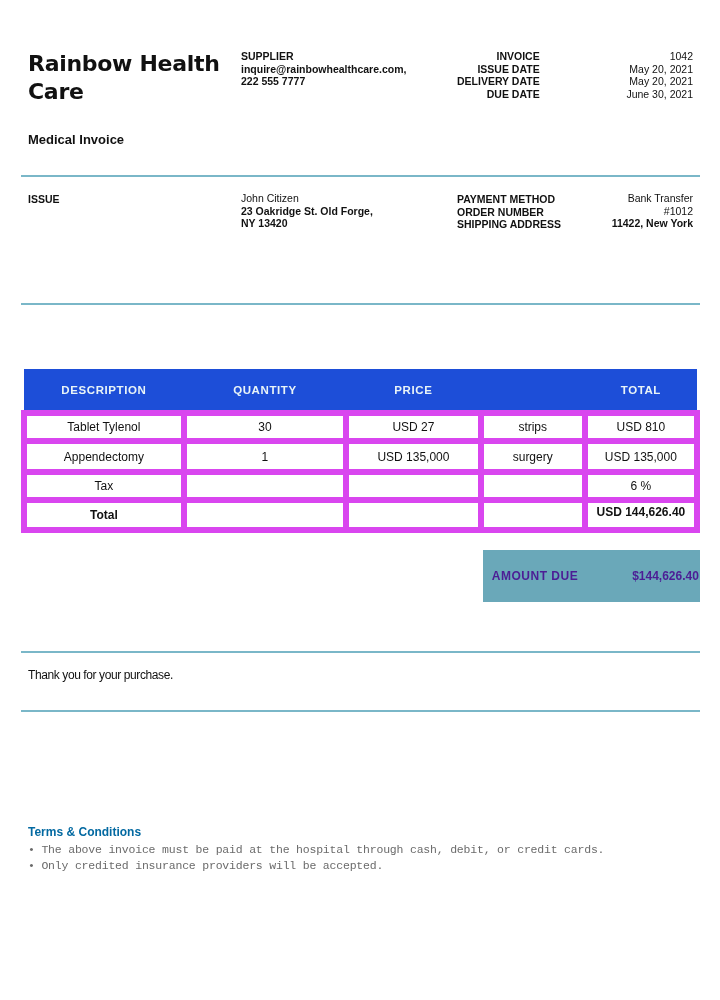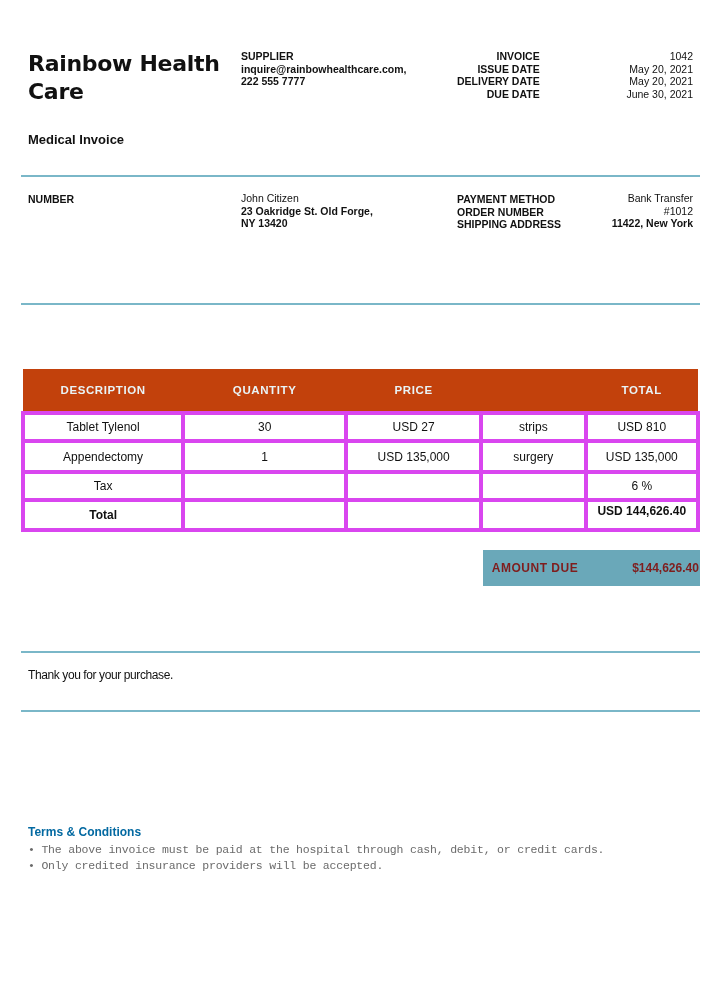--- a/index.html
+++ b/index.html
@@ -13,24 +13,24 @@
   .supplier { left: 241px; top: 50px; }
   .inv-labels { left: 457px; top: 50px; text-align: right; }
   .inv-values { right: 27px; top: 50px; text-align: right; }
   .hr { position: absolute; left: 21px; width: 679px; height: 2px; background: #7ab7c8; }
   .client-label { left: 28px; top: 193px; }
   .client-info { left: 241px; top: 192px; }
   .pay-labels { left: 457px; top: 193px; }
   .pay-values { right: 27px; top: 192px; text-align: right; }
 
   table.items { position: absolute; left: 21px; top: 369px; width: 679px; border-collapse: collapse; font-size: 12px; }
-  table.items th { background: #c2410c; color: #e9f4f7; font-weight: bold; font-size: 11.5px; height: 44px; letter-spacing: 0.6px; border: none; }
-  table.items td { border: 4px solid #d946ef; text-align: center; color: #111; }
+  table.items th { background: #1d4ed8; color: #e9f4f7; font-weight: bold; font-size: 11.5px; height: 44px; letter-spacing: 0.6px; border: none; }
+  table.items td { border: 6px solid #d946ef; text-align: center; color: #111; }
   table.items td.bold { font-weight: bold; }
-  .amount-due { position: absolute; left: 483px; top: 550px; width: 217px; height: 36px; background: #6aa8b9; color: #7f1d1d; display: flex; align-items: center; font-size: 12px; font-weight: bold; gap: 44px; }
+  .amount-due { position: absolute; left: 483px; top: 550px; width: 217px; height: 52px; background: #6aa8b9; color: #4c1d95; display: flex; align-items: center; font-size: 12px; font-weight: bold; gap: 44px; }
   .amount-due .lbl { width: 104px; text-align: center; letter-spacing: 0.5px; }
   .amount-due .val { flex: 1; text-align: center; }
   .thanks { left: 28px; top: 668px; font-size: 12px; font-weight: normal; color: #111; letter-spacing: -0.4px; }
   .terms-title { left: 28px; top: 825px; font-size: 12px; font-weight: bold; color: #0369a1; }
   .terms-item { left: 28px; font-size: 11.5px; color: #6b6b6b; letter-spacing: -0.2px; font-family: Liberation Mono, monospace; }
 </style>
 </head>
 <body>
 
 <div class="abs company">Rainbow Health Care</div>
@@ -50,21 +50,21 @@
 </div>
 <div class="abs inv-values">
   <div class="val-sm">1042</div>
   <div class="val-sm">May 20, 2021</div>
   <div class="val-sm">May 20, 2021</div>
   <div class="val-sm">June 30, 2021</div>
 </div>
 
 <div class="hr" style="top:175px;"></div>
 
-<div class="abs client-label label-sm">NUMBER</div>
+<div class="abs client-label label-sm">ISSUE</div>
 <div class="abs client-info">
   <div class="val-sm">John Citizen</div>
   <div class="label-sm">23 Oakridge St. Old Forge,</div>
   <div class="label-sm">NY 13420</div>
 </div>
 
 <div class="abs pay-labels">
   <div class="label-sm">PAYMENT METHOD</div>
   <div class="label-sm">ORDER NUMBER</div>
   <div class="label-sm">SHIPPING ADDRESS</div>

